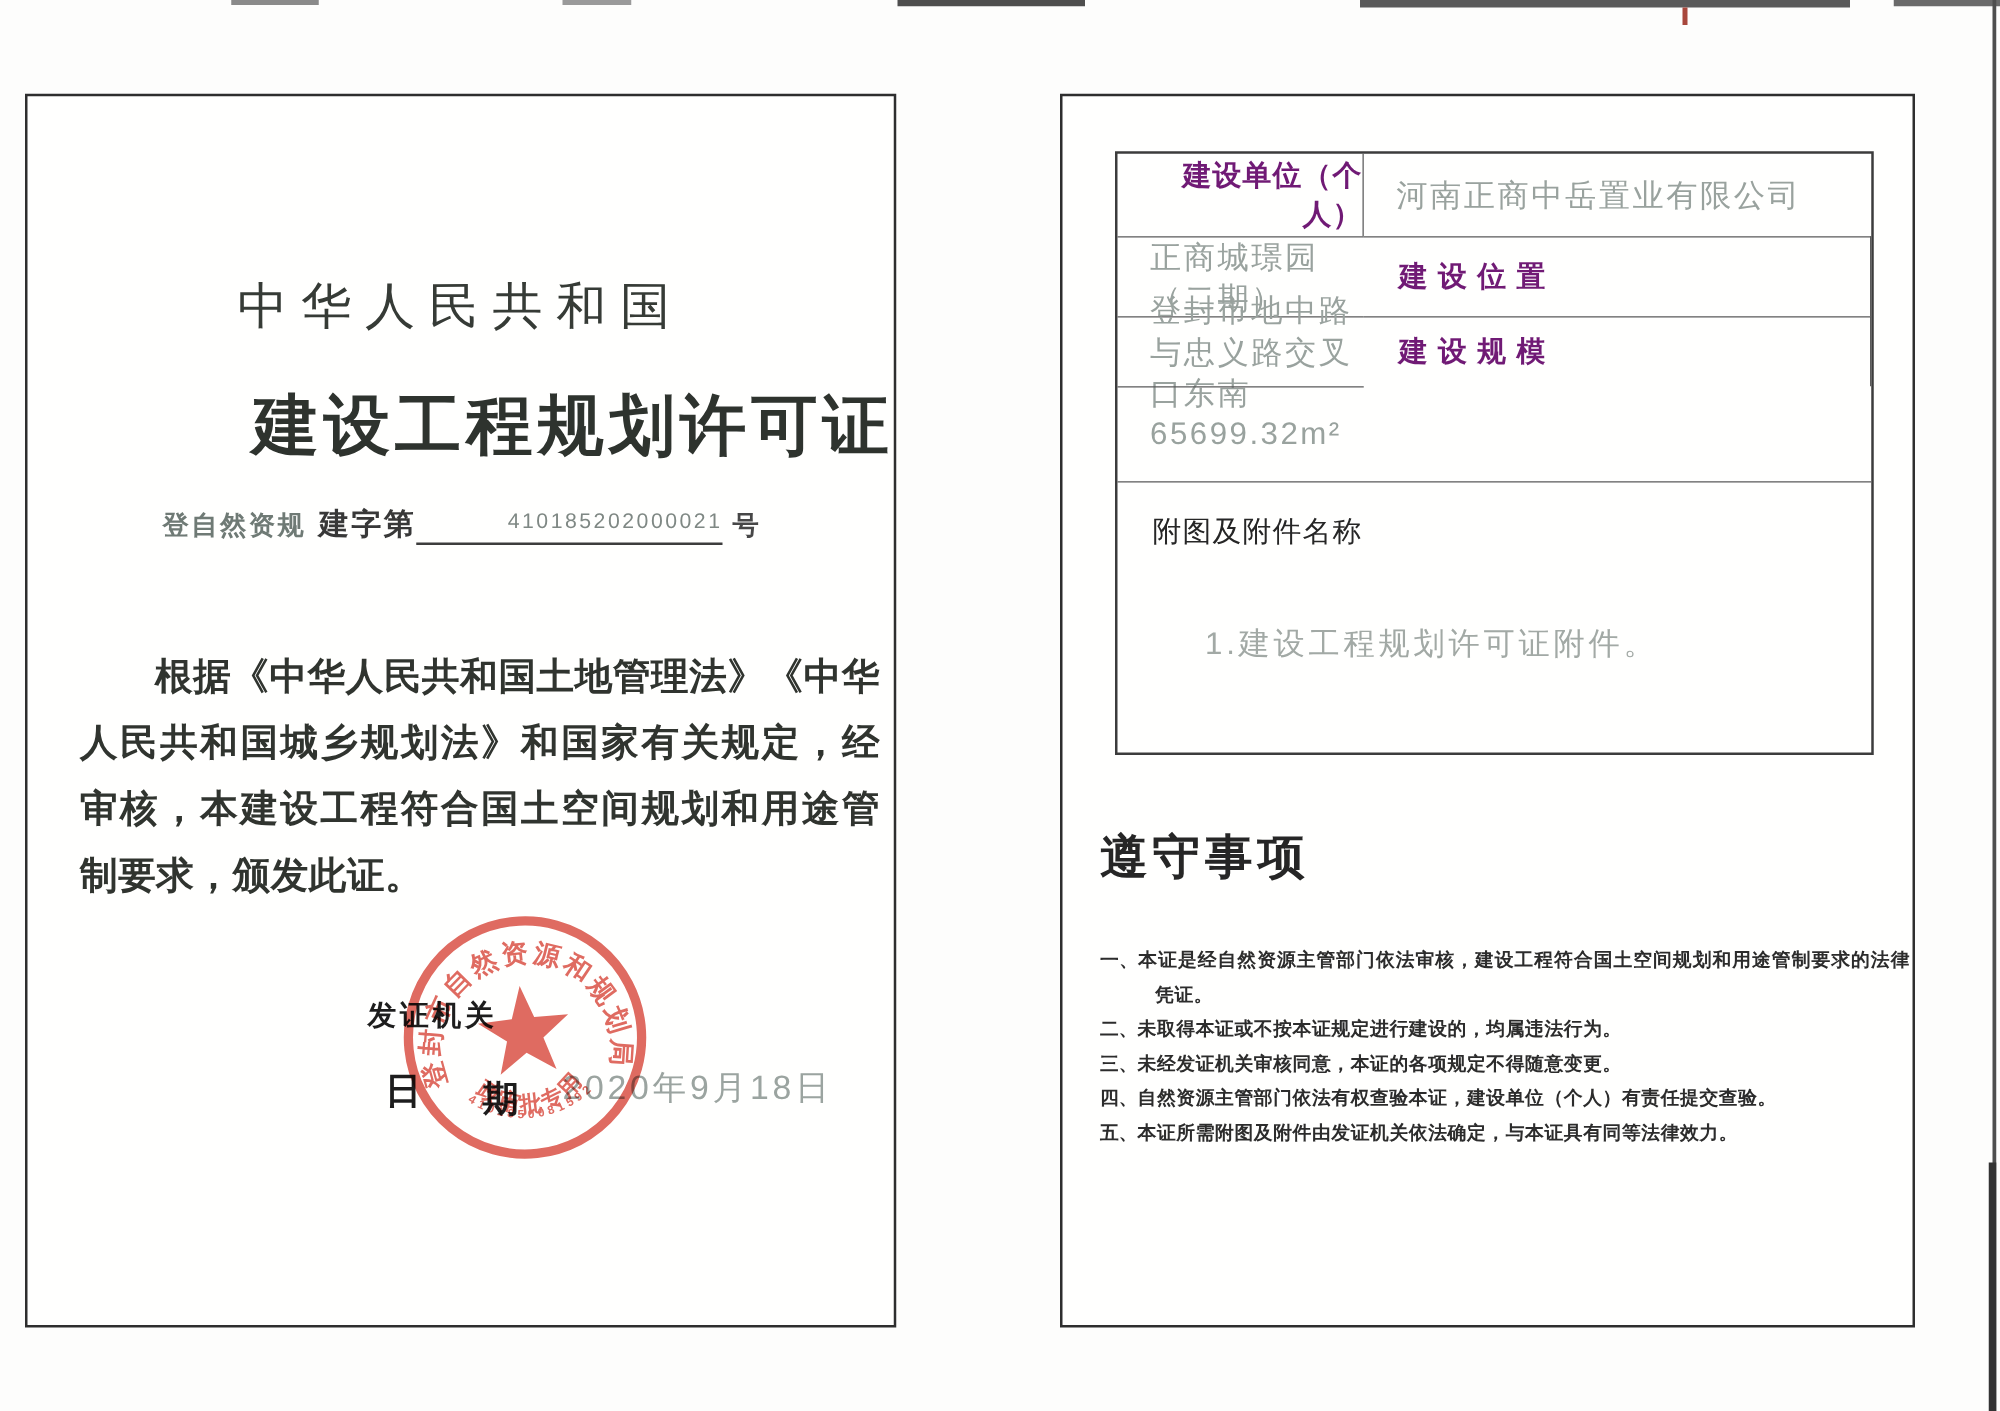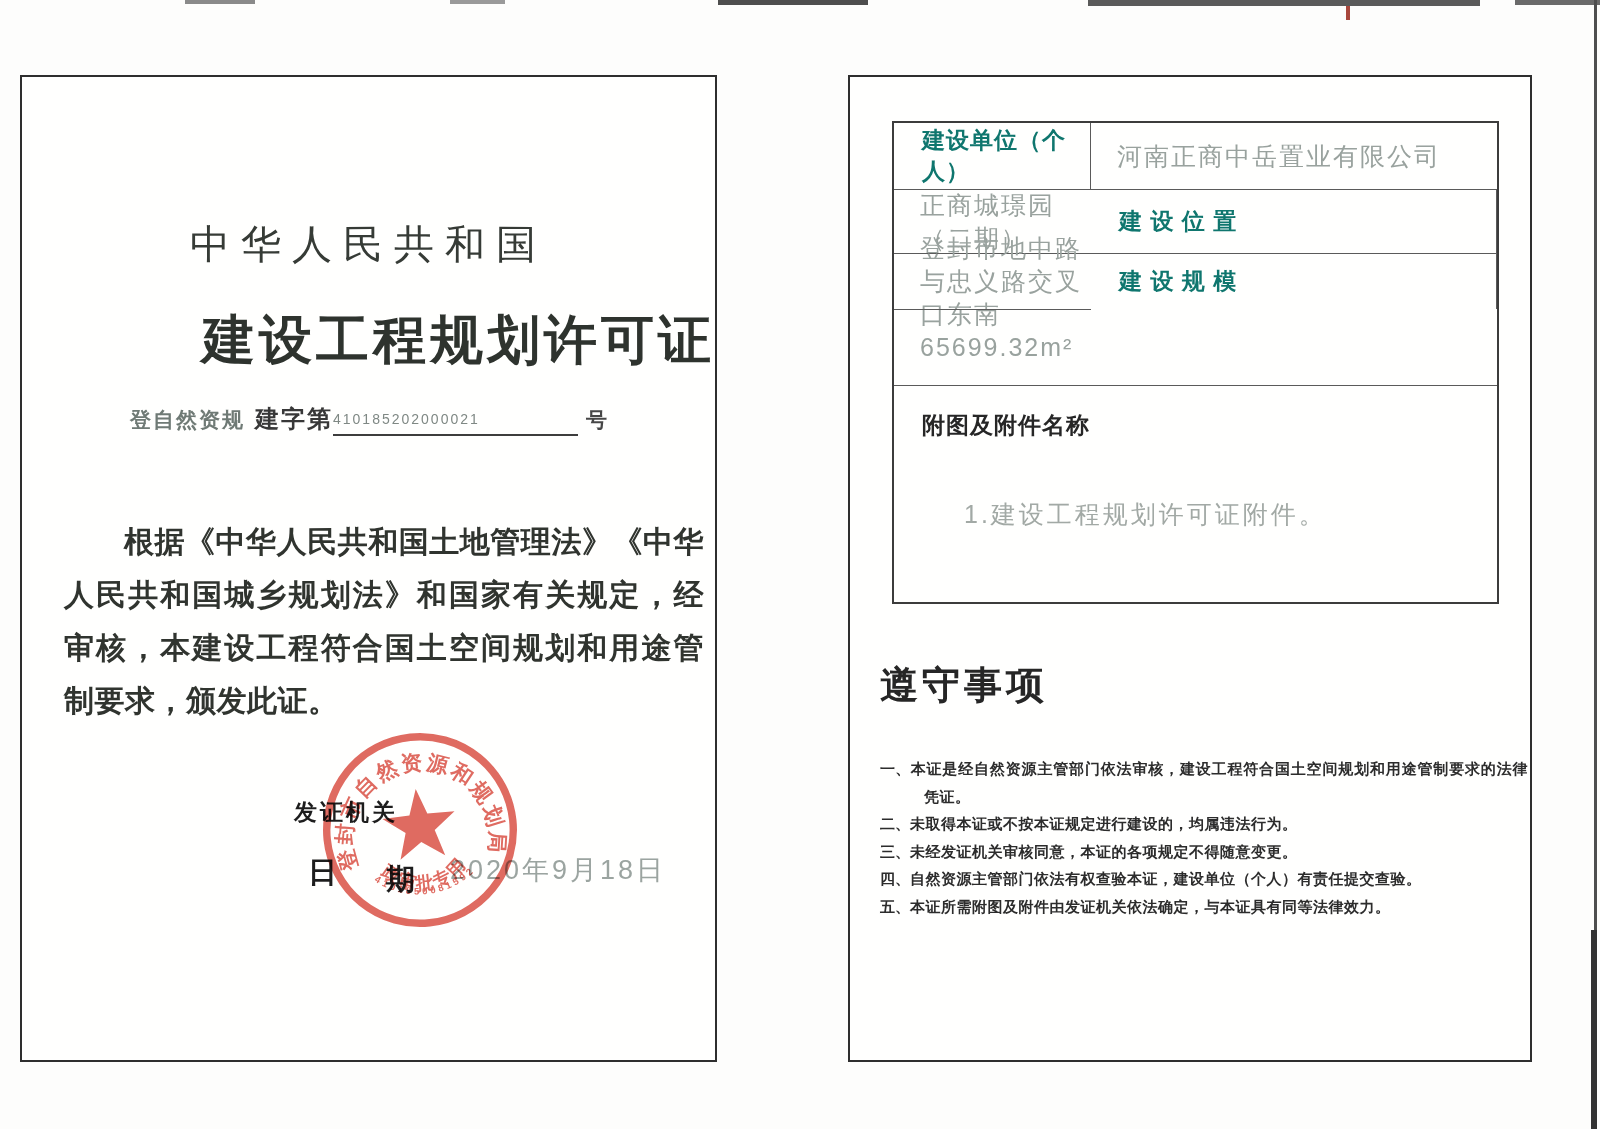--- a/index.html
+++ b/index.html
@@ -36,23 +36,23 @@
     text-align:right; font-size:53px; font-weight:700;
     letter-spacing:4px; color:#2e332e;
   }
   .serial-line {
     position:absolute; top:326px; left:0; width:100%;
     display:flex; justify-content:center; align-items:flex-end;
   }
   .serial-prefix { font-size:21px; color:#6f7a75; font-weight:600; letter-spacing:2px; margin-right:10px; padding-bottom:2px; }
   .serial-label  { font-size:24px; color:#383838; font-weight:700; letter-spacing:2px; padding-bottom:1px; }
   .serial-number {
-    width:245px; text-align:left;
+    width:245px; text-align:right;
     border-bottom:2px solid #3d3d3d;
-    font-size:14px; color:#7f8884; letter-spacing:2px;
+    font-size:17px; color:#7f8884; letter-spacing:2px;
     padding-bottom:7px;
   }
   .serial-suffix { font-size:21px; color:#474747; font-weight:600; margin-left:8px; padding-bottom:2px; }
   .body-paragraph {
     position:absolute; top:438px; left:42px; width:640px;
     font-size:30px; font-weight:600; line-height:53px;
     letter-spacing:0.5px; color:#30342f;
     text-align:justify; text-indent:2em;
   }
   .issuer-label {
@@ -79,35 +79,36 @@
     width:607px;
     display:grid;
     grid-template-columns:197px 1fr;
     grid-template-rows:66px 64px 56px 76px 217px;
     border:2px solid #3c3c3c;
     background:#fffffe;
   }
   .cell { display:flex; align-items:center; }
   .cell.label {
     padding-left:28px;
-    font-size:23px; font-weight:700; color:#0f766e; letter-spacing:1px;
+    font-size:23px; font-weight:700; color:#701a75; letter-spacing:1px;
     border-right:1px solid #5a5a5a;
+    text-align:right;
   }
   .cell.value {
     padding-left:26px;
     font-size:25px; font-weight:500; color:#99a29e; letter-spacing:2px;
   }
   .cell.bt { border-top:1px solid #5a5a5a; }
   .attachments {
     grid-column:1 / 3;
     border-top:1px solid #5a5a5a;
     padding:24px 20px 0 28px;
     position:relative;
   }
-  .attachments-label { font-size:23px; font-weight:700; color:#262626; letter-spacing:1px; }
+  .attachments-label { font-size:23px; font-weight:400; color:#262626; letter-spacing:1px; }
   .attachments-item  {
     position:absolute; top:112px; left:70px;
     font-size:25px; font-weight:500; color:#a2a9a5; letter-spacing:3px;
   }
   .notice-heading {
     position:absolute; top:583px; left:30px;
     font-size:38px; font-weight:800; letter-spacing:4px; color:#262626;
   }
   .notice-list {
     position:absolute; top:678px; left:30px; width:648px;

